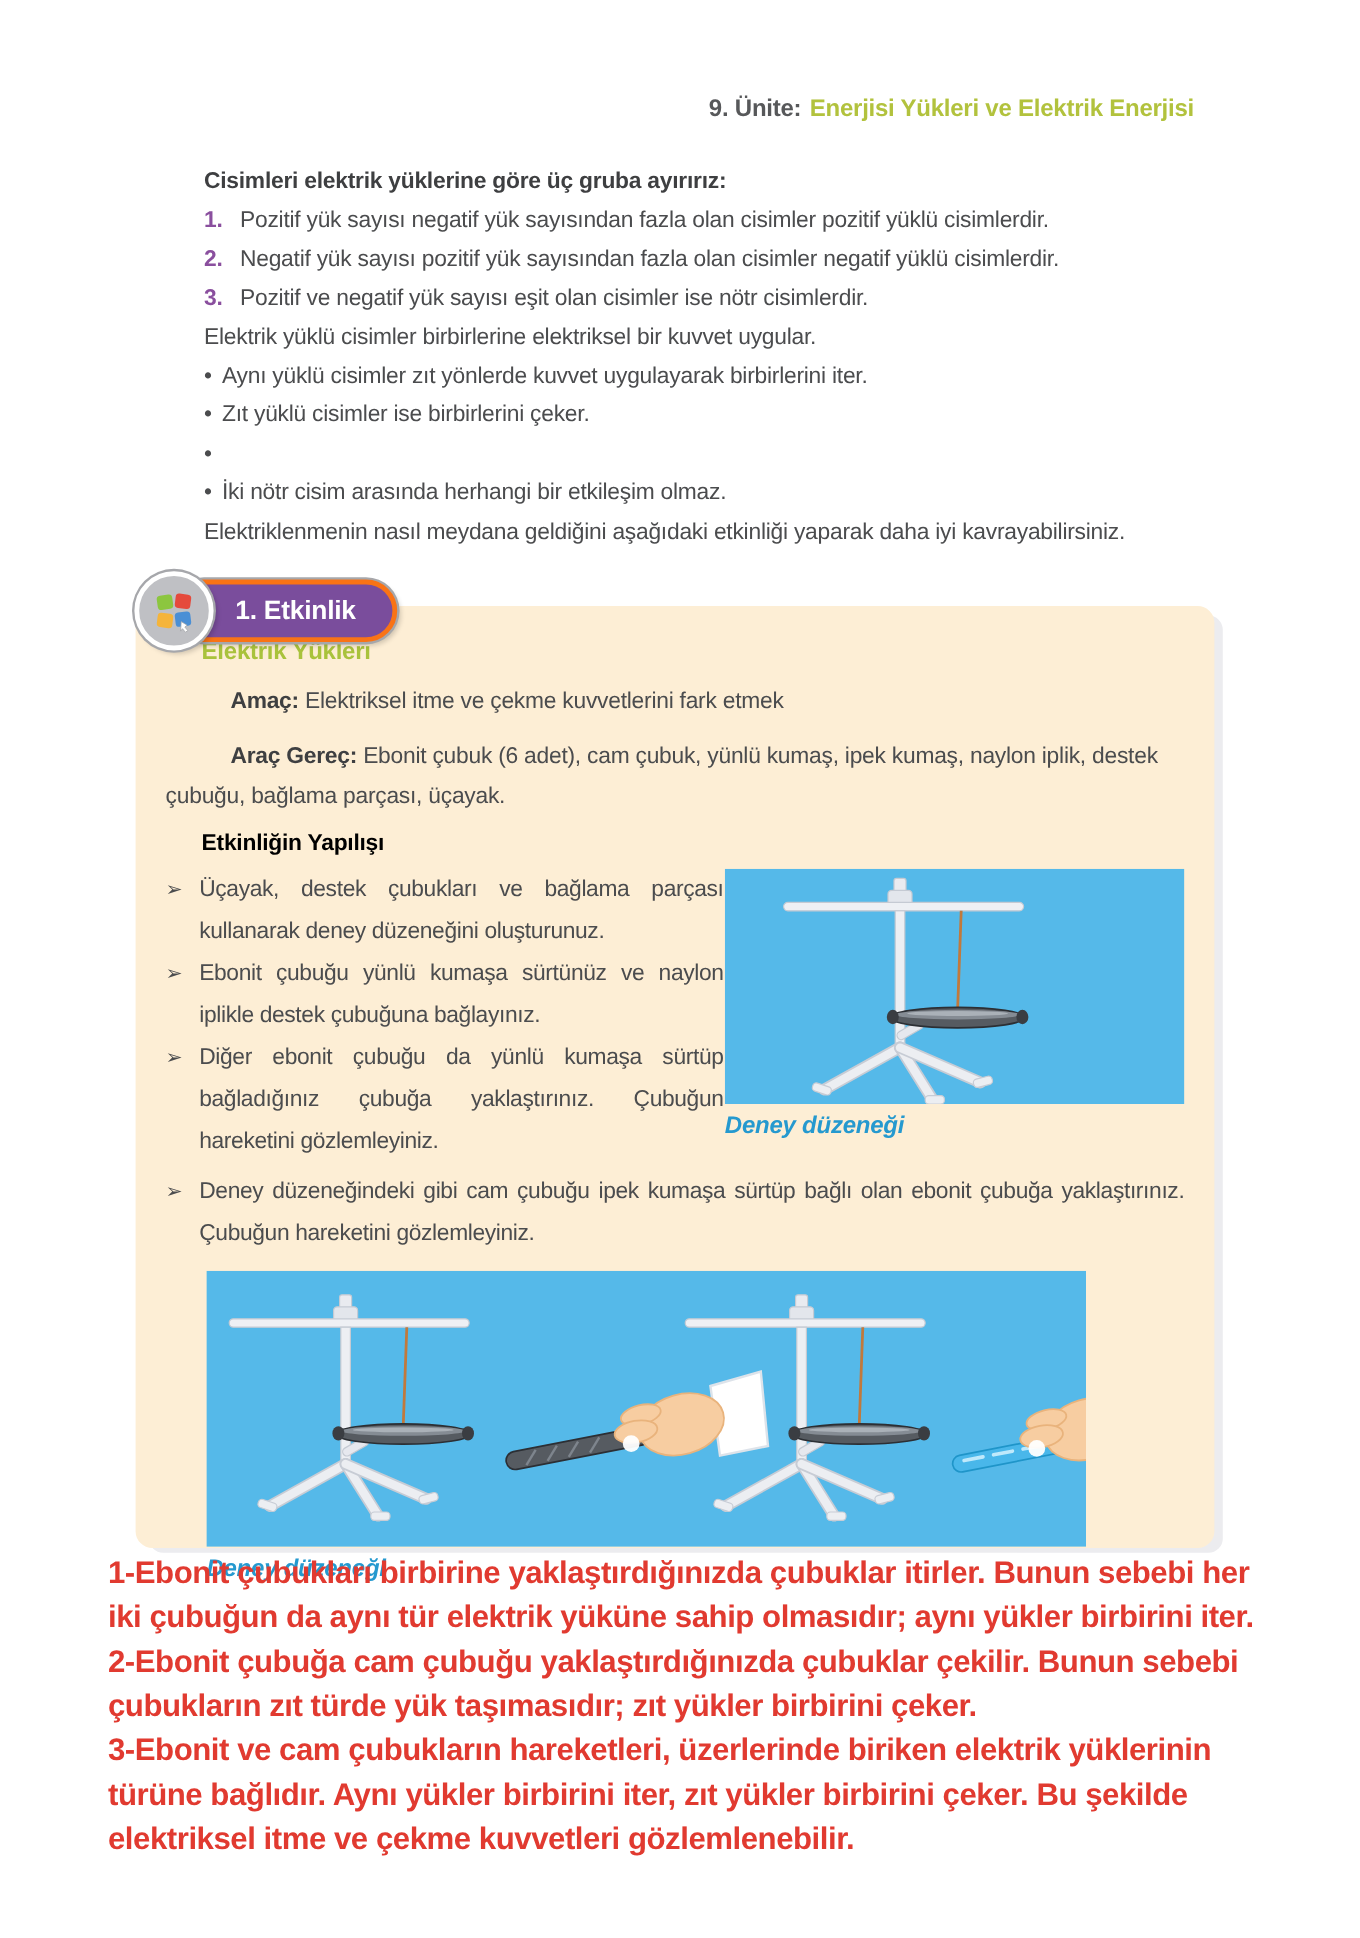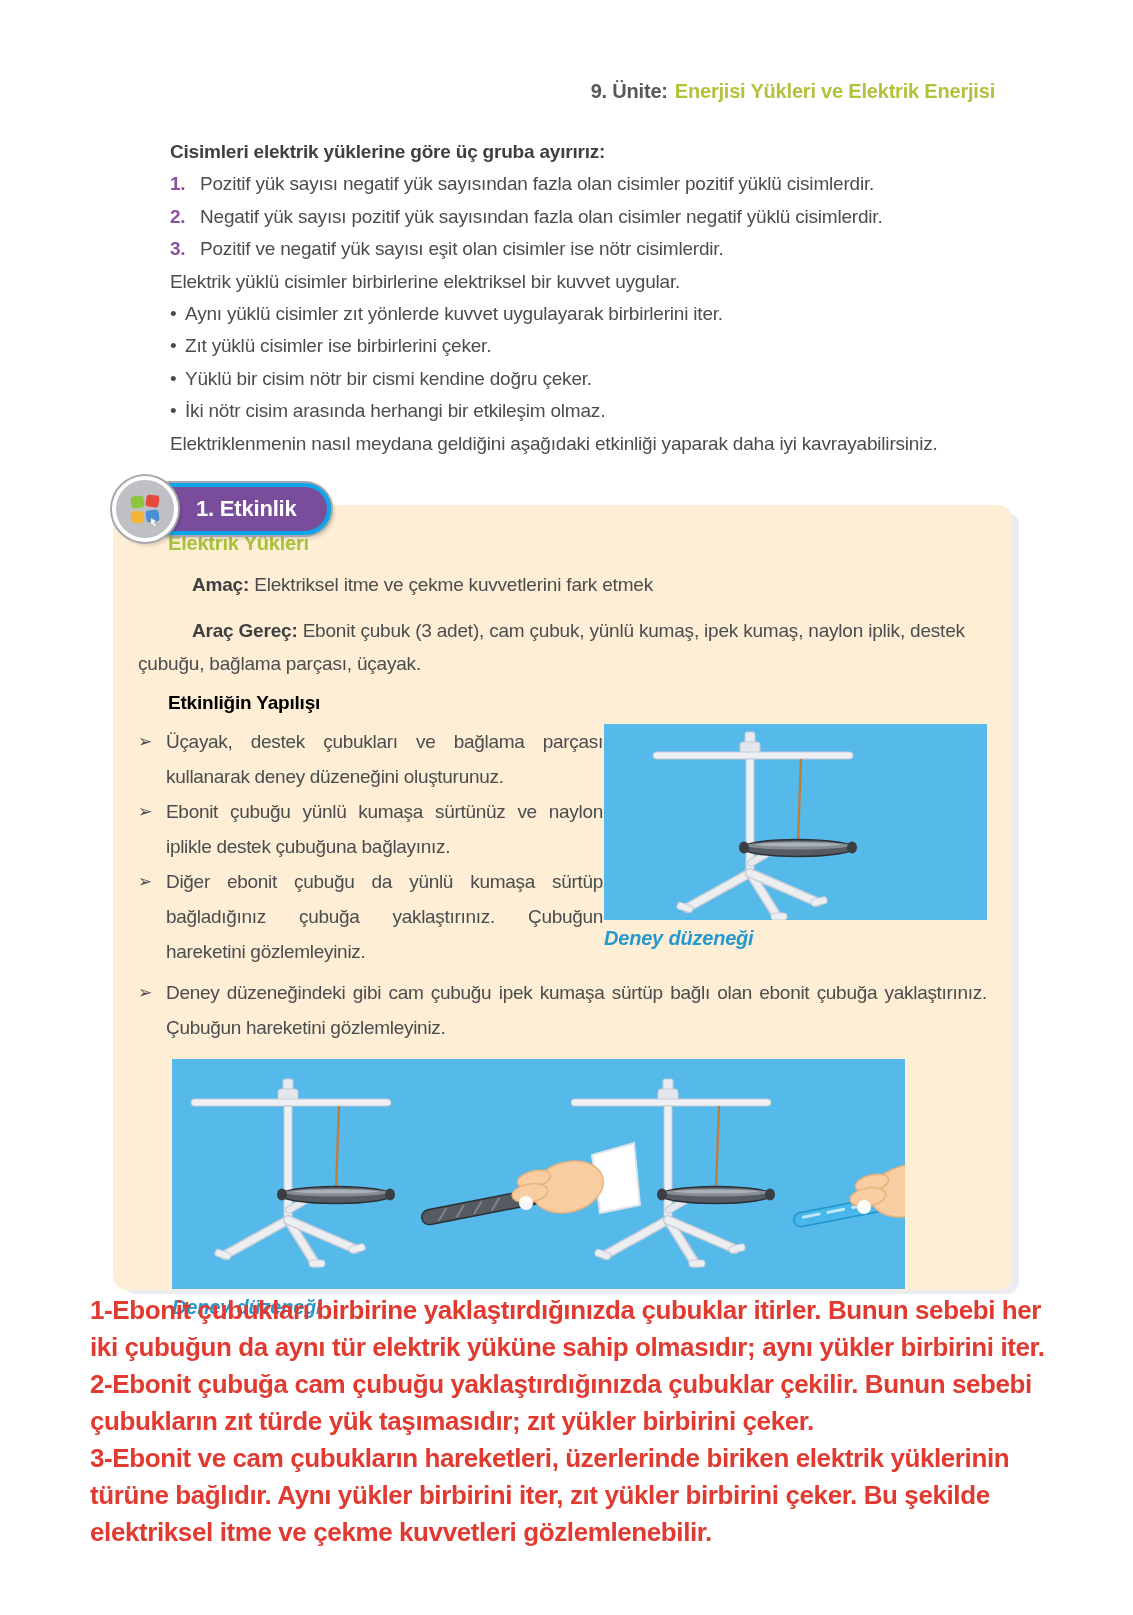--- a/index.html
+++ b/index.html
@@ -27,21 +27,21 @@
   }
   .activity-inner{position:relative;height:100%;padding:0 25px;box-sizing:border-box;}
   
   .badge{position:absolute;top:-29px;left:-1px;display:flex;align-items:center;z-index:3;}
   .badge-circle{
     position:relative;z-index:2;width:58px;height:58px;border-radius:50%;background:#bfc0c4;
     border:4px solid #fff;box-shadow:0 0 0 2px #a6a7ab,3px 3px 4px rgba(0,0,0,.18);
     display:flex;align-items:center;justify-content:center;
   }
   .badge-pill{
-    margin-left:-34px;height:44px;background:#7a4d9c;border:4px solid #0ea5e9;
+    margin-left:-34px;height:44px;background:#7a4d9c;border:4px solid #f97316;
     box-shadow:0 0 0 2px #a6a7ab,3px 3px 4px rgba(0,0,0,.18);
     border-radius:26px;color:#fff;font-weight:bold;font-size:22px;
     display:flex;align-items:center;padding:0 30px 0 48px;letter-spacing:-0.2px;
   }
   .activity-title{margin:27px 0 0 30px;font-size:20px;font-weight:bold;color:#a9c23c;letter-spacing:-0.2px;}
   .apara{margin:13px 0 0 0;font-size:19px;line-height:33px;text-indent:30px;letter-spacing:-0.2px;}
   .apara b{color:#3e3f41;margin-left:24px;}
   .steps-heading{margin:12px 0 0 30px;font-size:19px;font-weight:bold;color:#000000;letter-spacing:-0.2px;}
   .steps-row{display:flex;margin-top:10px;}
   .steps-col{width:465px;}
@@ -125,21 +125,20 @@
     <div class="bullet-row">
       <span class="bullet-char">•</span>
       <span>Aynı yüklü cisimler zıt yönlerde kuvvet uygulayarak birbirlerini iter.</span>
     </div>
     <div class="bullet-row">
       <span class="bullet-char">•</span>
       <span>Zıt yüklü cisimler ise birbirlerini çeker.</span>
     </div>
     <div class="bullet-row">
       <span class="bullet-char">•</span>
-      <span>Yüklü bir cisim nötr bir cismi kendine doğru çeker.</span>
     </div>
     <div class="bullet-row">
       <span class="bullet-char">•</span>
       <span>İki nötr cisim arasında herhangi bir etkileşim olmaz.</span>
     </div>
     <p>Elektriklenmenin nasıl meydana geldiğini aşağıdaki etkinliği yaparak daha iyi kavrayabilirsiniz.</p>
   </div>
 
   <div class="activity">
     <div class="badge">
@@ -155,21 +154,21 @@
       <div class="badge-pill">
         <span>1. Etkinlik</span>
       </div>
     </div>
 
     <div class="activity-inner">
       <div class="activity-title">Elektrik Yükleri</div>
 
       <p class="apara"><b>Amaç:</b> <span>Elektriksel itme ve çekme kuvvetlerini fark etmek</span></p>
 
-      <p class="apara"><b>Araç Gereç:</b> <span>Ebonit çubuk (3 adet), cam çubuk, yünlü kumaş, ipek kumaş, naylon iplik, destek çubuğu, bağlama parçası, üçayak.</span></p>
+      <p class="apara"><b>Araç Gereç:</b> <span>Ebonit çubuk (6 adet), cam çubuk, yünlü kumaş, ipek kumaş, naylon iplik, destek çubuğu, bağlama parçası, üçayak.</span></p>
 
       <p class="steps-heading">Etkinliğin Yapılışı</p>
 
       <div class="steps-row">
         <div class="steps-col">
           <div class="step">
             <span class="arrow">➢</span>
             <span class="stext">Üçayak, destek çubukları ve bağlama parçası kullanarak deney düzeneğini oluşturunuz.</span>
           </div>
           <div class="step">

